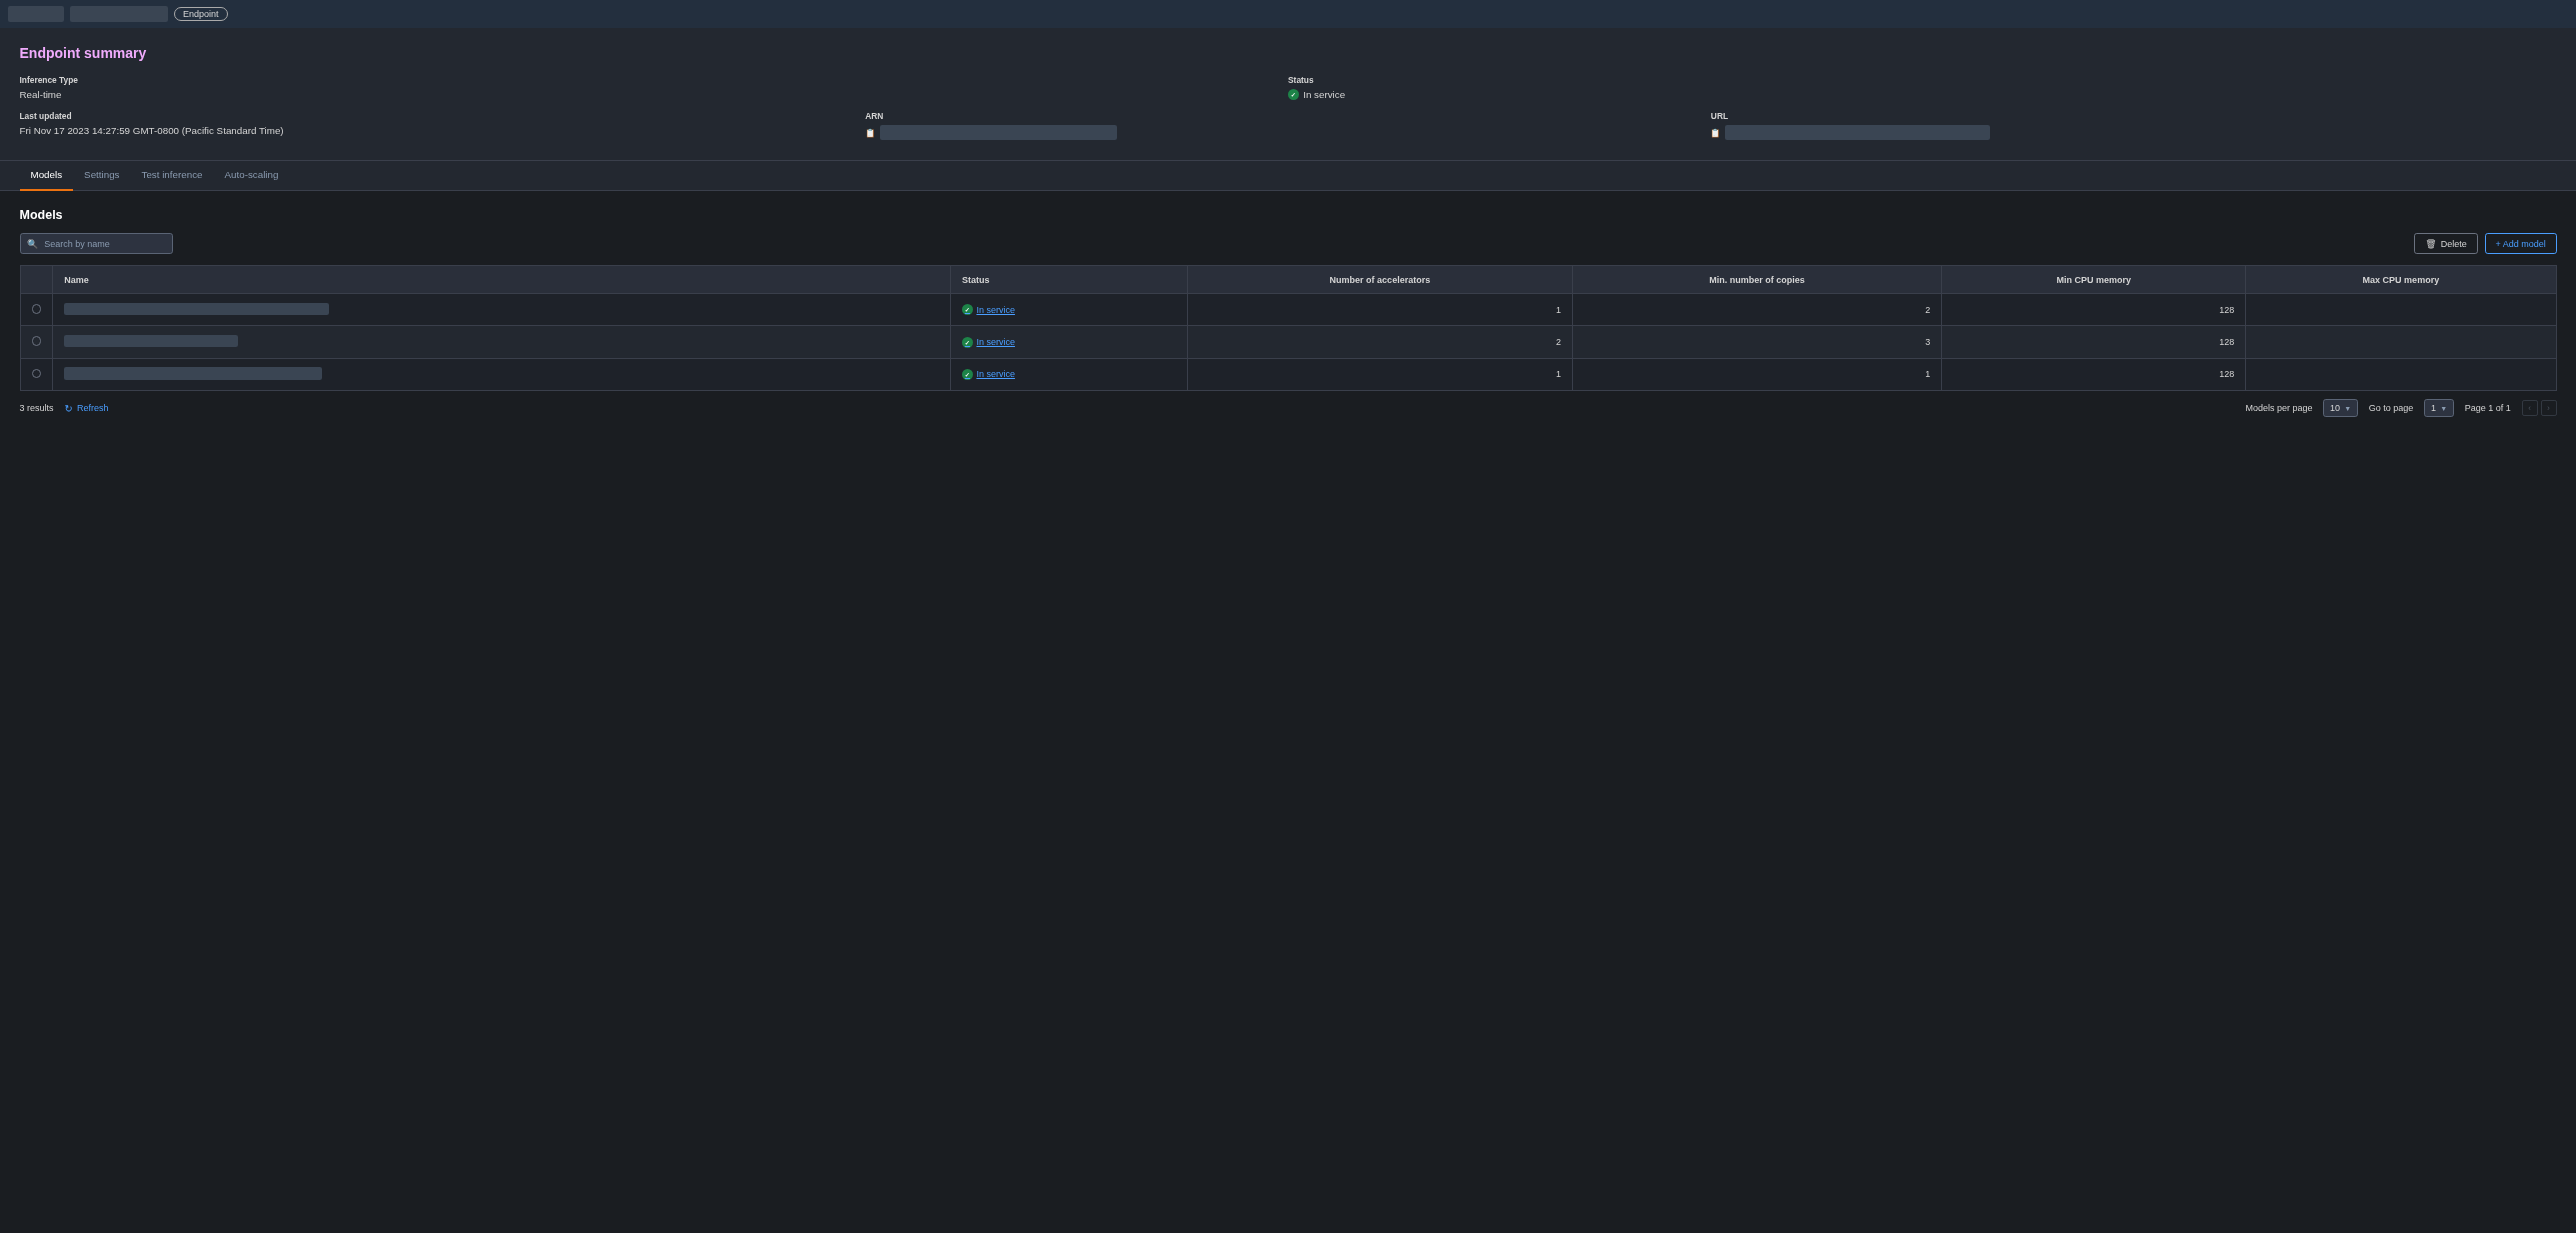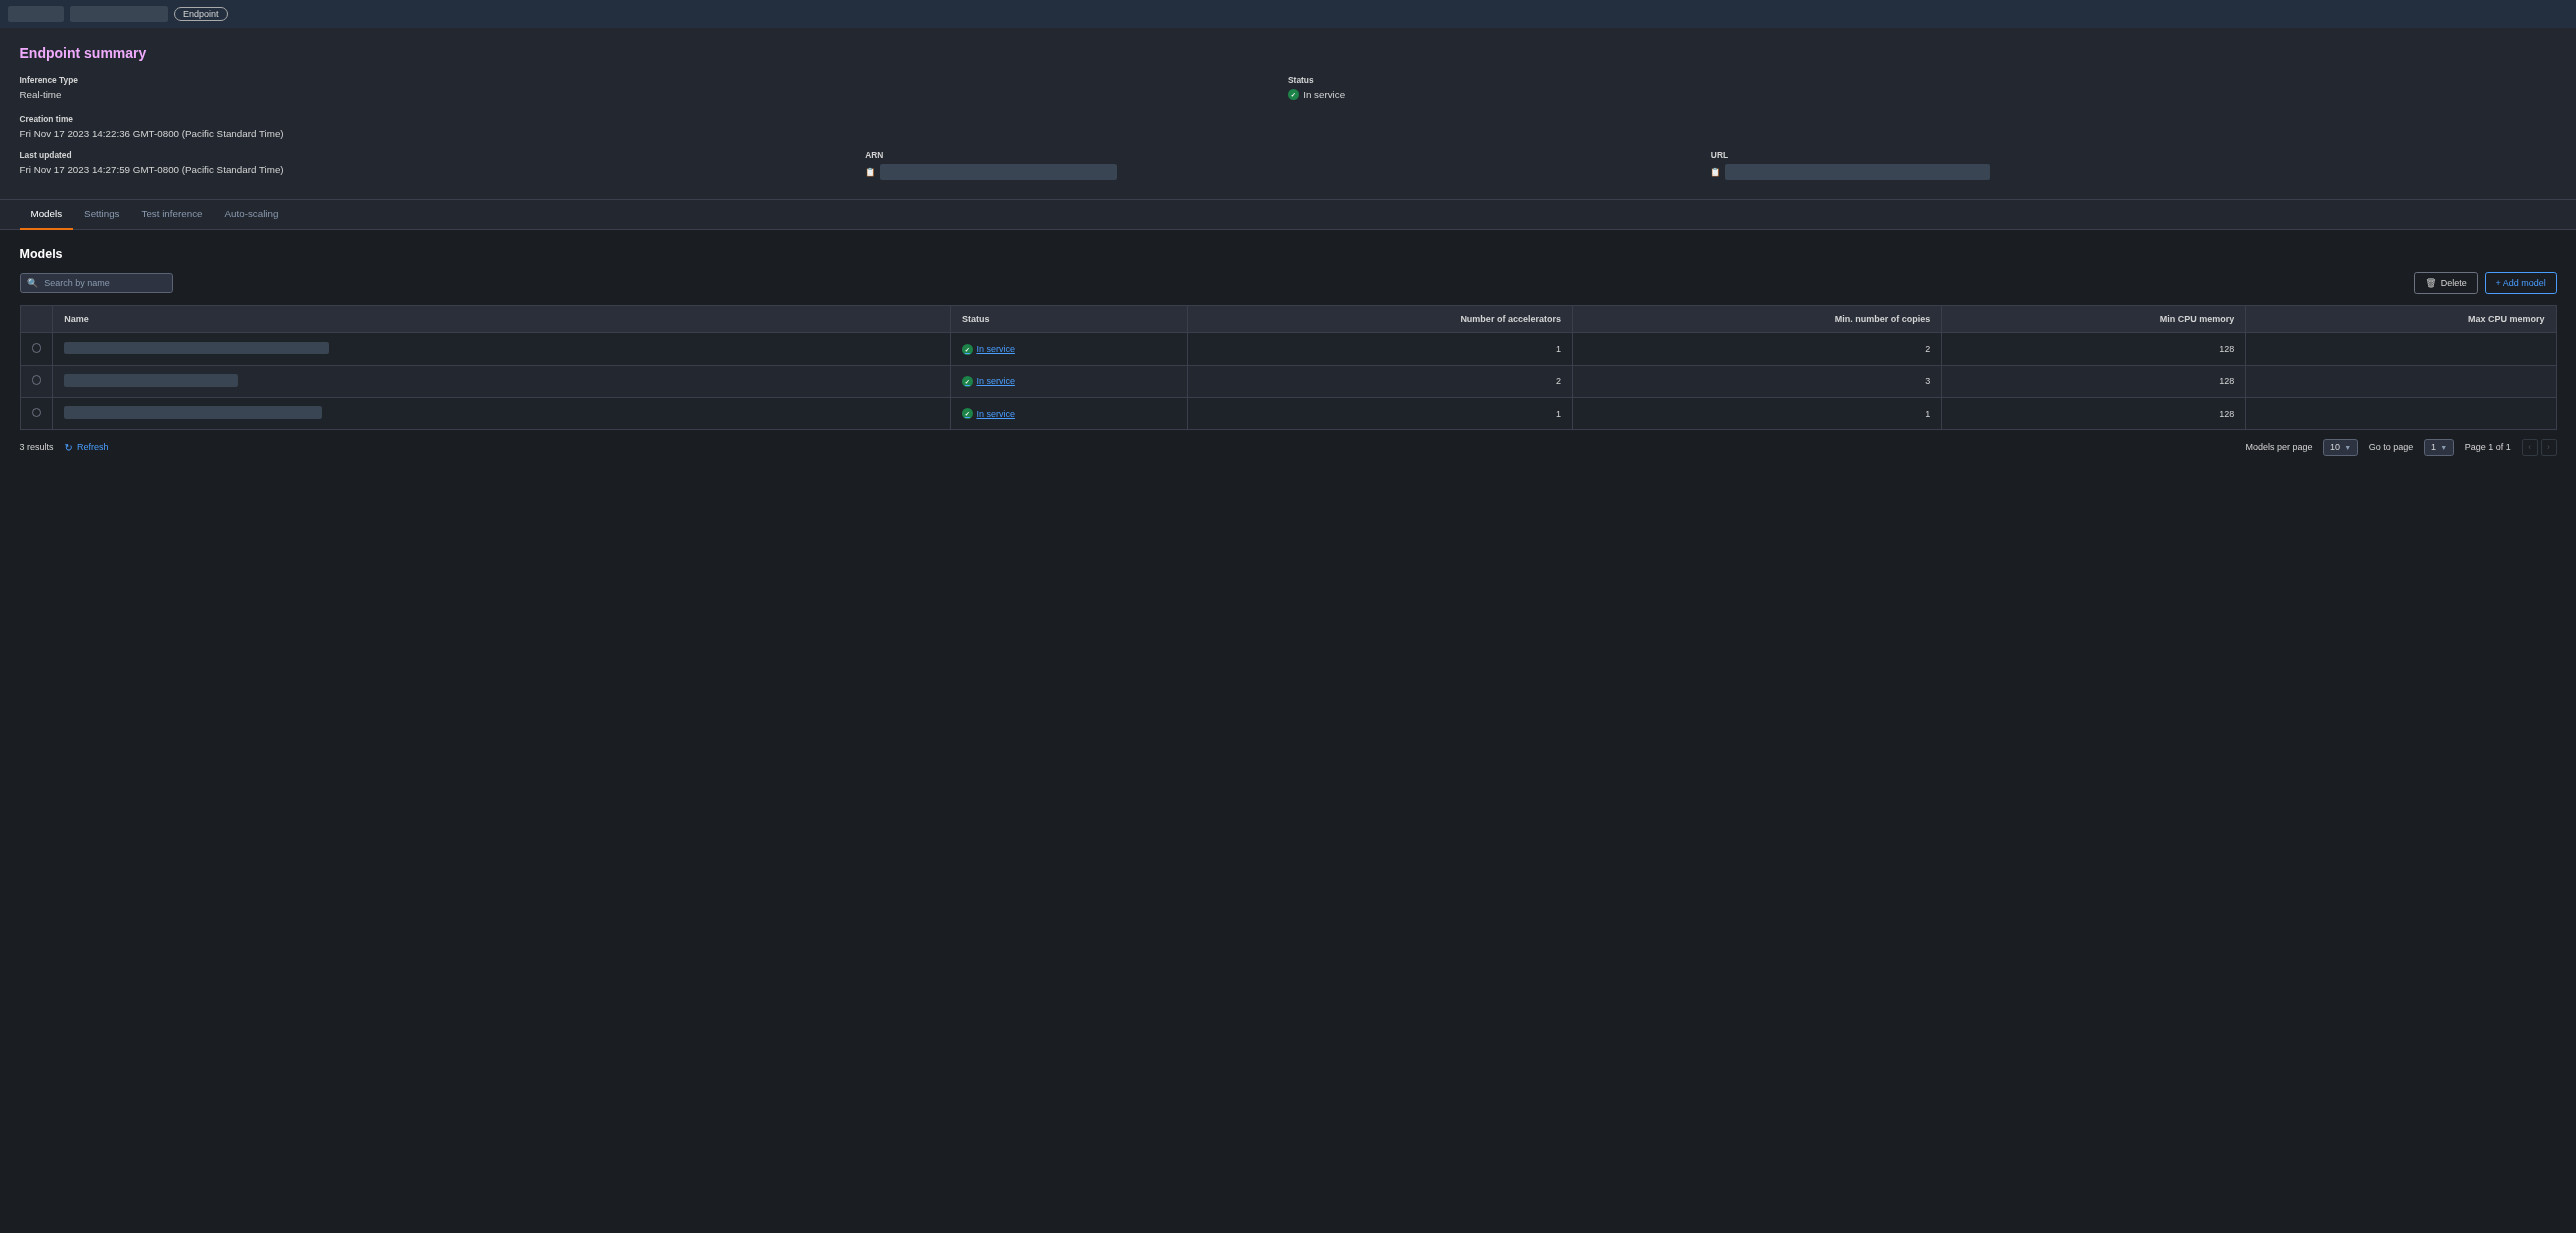--- a/index.html
+++ b/index.html
@@ -223,21 +223,21 @@
     }
     .models-table th {
       padding: 8.4px 11px;
       text-align: left;
       font-size: 9px;
       font-weight: 600;
       color: #d4d4d4;
       border-right: 0.7px solid #3a3f4b;
     }
     .models-table th:last-child { border-right: none; }
-    .models-table th.right { text-align: right; }
+    .models-table th.right { text-align: center; }
 
     .models-table tbody tr {
       border-bottom: 0.7px solid #3a3f4b;
       background: #1e2229;
     }
     .models-table tbody tr:nth-child(even) {
       background: #232830;
     }
     .models-table td {
       padding: 8.4px 11px;
@@ -379,24 +379,20 @@
       </div>
 
       <div>
         <div class="summary-field-label">Status</div>
         <div class="status-in-service">
           <span class="status-dot"></span>
           <span>In service</span>
         </div>
       </div>
 
-      <div>
-        <div class="summary-field-label">Creation time</div>
-        <div class="summary-field-value">Fri Nov 17 2023 14:22:36 GMT-0800 (Pacific Standard Time)</div>
-      </div>
     </div>
 
     <div class="arn-url-row">
 
       <div>
         <div class="summary-field-label">Last updated</div>
         <div class="summary-field-value">Fri Nov 17 2023 14:27:59 GMT-0800 (Pacific Standard Time)</div>
       </div>
 
       <div>

